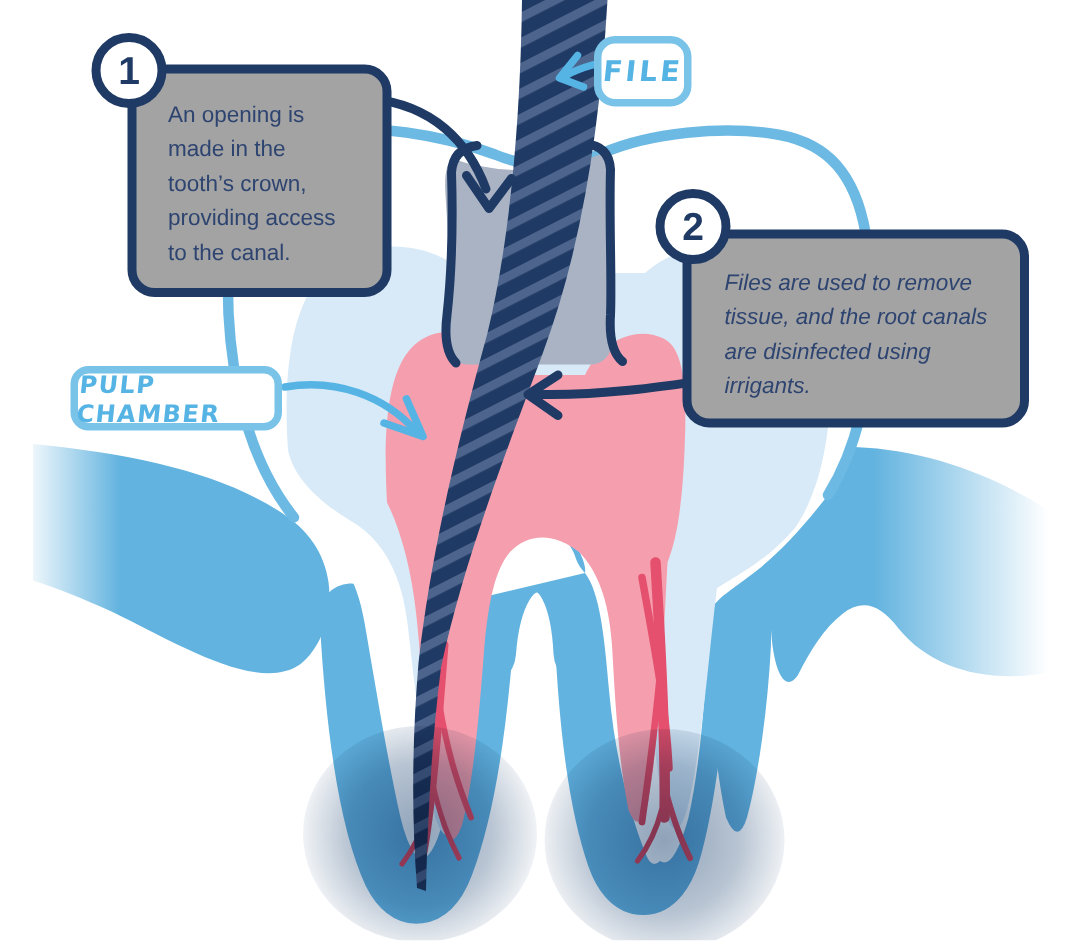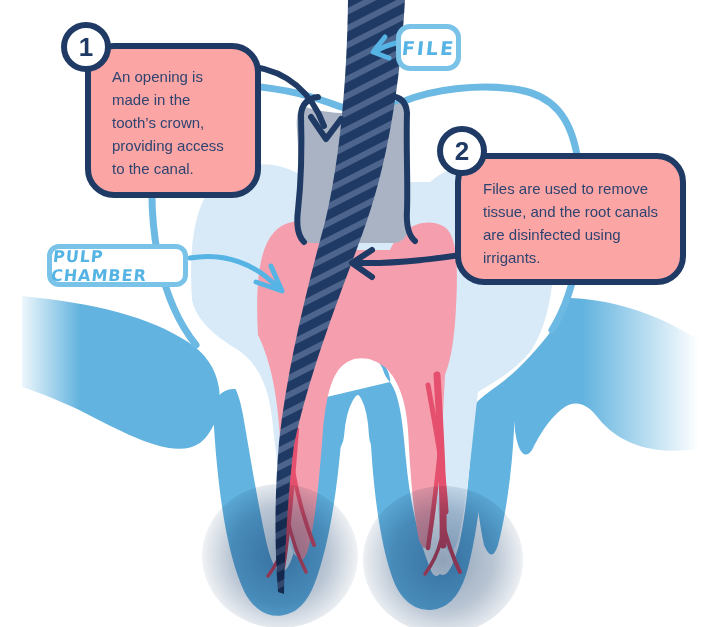--- a/index.html
+++ b/index.html
@@ -1,29 +1,29 @@
 <!DOCTYPE html>
 <html><head>
 <meta charset="utf-8">
 <style>
   html,body{margin:0;padding:0;background:#fff;}
   .stage{position:relative;width:728px;height:627px;overflow:hidden;background:#fff;
          font-family:"Liberation Sans", sans-serif;}
   .stage svg{position:absolute;left:0;top:0;}
   .glow{mix-blend-mode:multiply;}
   
-  .callout{position:absolute;background:#fca5a5;border:6px solid #1f3a64;border-radius:29px;z-index:4;}
+  .callout{position:absolute;background:#a3a3a3;border:6px solid #1f3a64;border-radius:18px;z-index:4;}
   .callout .txt{color:#2e4470;font-size:15px;line-height:23px;font-weight:500;}
   .co-circle{position:absolute;width:38px;height:38px;background:#fff;border:6px solid #1f3a64;
              border-radius:50%;z-index:5;display:flex;align-items:center;justify-content:center;
              color:#1f3a64;font-size:26px;font-weight:bold;}
   #callout1{left:85px;top:43px;width:164px;height:143px;}
   #callout1 .txt{padding:16px 6px 0 21px;width:126px;}
   #circle1{left:61px;top:22px;}
-  #callout2{left:455px;top:153px;width:219px;height:120px;}
+  #callout2{left:455px;top:153px;width:219px;height:120px;font-style:italic;}
   #callout2 .txt{padding:18px 8px 0 22px;width:177px;}
   #circle2{left:437px;top:126px;}
   
   .tag{position:absolute;background:#fff;border:5px solid #79c3e9;border-radius:14px;z-index:4;
        display:flex;align-items:center;justify-content:center;color:#56b4e5;font-weight:bold;
        font-family:"DejaVu Sans", sans-serif;transform-origin:center;}
   .tag span{display:inline-block;transform:skewX(-6deg);}
   #tagFile{left:396px;top:24px;width:55px;height:37px;font-size:19px;letter-spacing:2px;}
   #tagPulp{left:47px;top:244px;width:131px;height:33px;font-size:16px;letter-spacing:1px;border-radius:12px;}
 </style>

